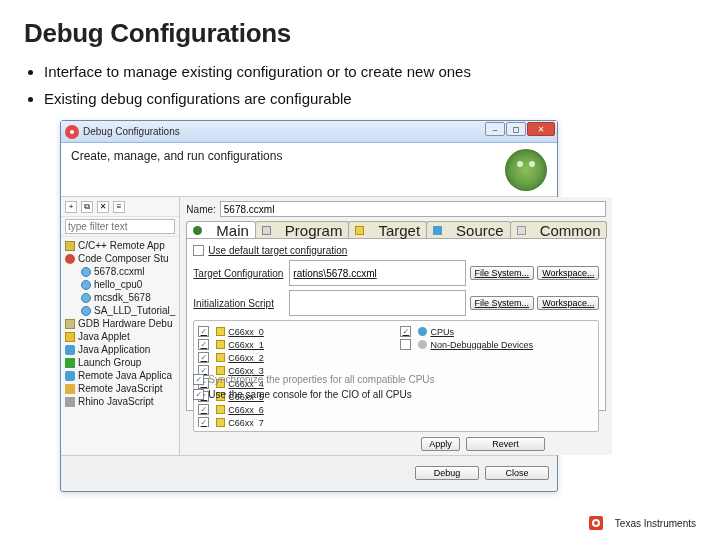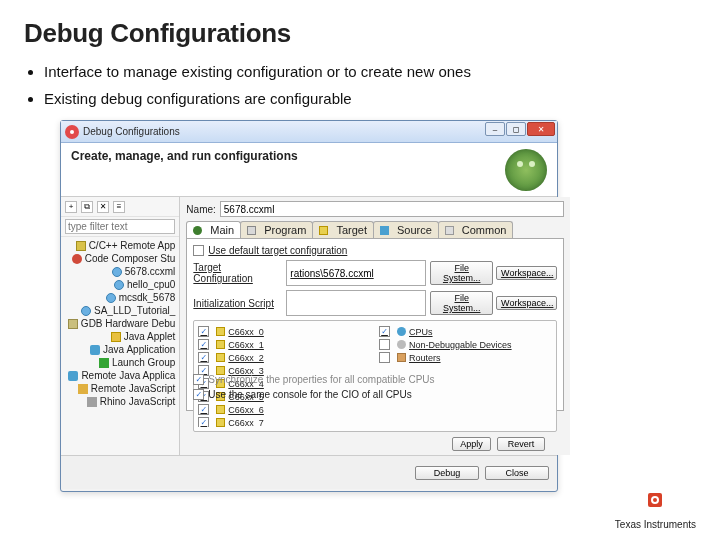--- a/index.html
+++ b/index.html
@@ -10,49 +10,49 @@
 .bullets li { margin-bottom: 10px; list-style: disc; }
 .dialog { position: absolute; left: 60px; top: 120px; width: 498px; height: 372px; border: 1px solid #6a8ab0; border-radius: 3px; background: #f3f3f3; box-shadow: 0 2px 6px rgba(0,0,0,0.15); font-size: 10px; }
 .titlebar { height: 22px; background: linear-gradient(#e6eefb,#c9dcf4); border-bottom: 1px solid #97b3d8; display: flex; align-items: center; padding: 0 4px; position: relative; }
 .titlebar .bug { width: 14px; height: 14px; background: #e24a4a; border-radius: 50%; margin-right: 4px; position: relative; }
 .titlebar .bug::after { content: ""; position: absolute; width: 4px; height: 4px; background: #fff; border-radius: 50%; left: 5px; top: 5px; }
 .titlebar .tb-title { font-size: 10px; color: #2a2a2a; }
 .titlebar .winbtns { position: absolute; right: 2px; top: 1px; display: flex; gap: 1px; }
 .titlebar .winbtn { width: 20px; height: 14px; border: 1px solid #7a93b3; background: #e6edf8; font-size: 8px; display:flex;align-items:center;justify-content:center; border-radius: 2px; }
 .titlebar .winbtn.close { background: #d94f3f; color: #fff; border-color: #a93a2e; width: 28px; }
 .header { background: #fff; height: 54px; border-bottom: 1px solid #ccc; position: relative; padding: 6px 10px; }
-.header-title { font-size: 12px; font-weight: bold; color: #222; }
+.header-title { font-size: 12px; font-weight: normal; color: #222; }
 .header-bug { position: absolute; right: 10px; top: 6px; width: 42px; height: 42px; border-radius: 50%; background: radial-gradient(#8fbf5e,#3e7e2e); box-shadow: inset 0 0 6px rgba(0,0,0,0.25); }
 .header-bug::before { content: ""; position: absolute; left: 12px; top: 12px; width: 6px; height: 6px; background: #d9f0c2; border-radius: 50%; }
 .header-bug::after { content: ""; position: absolute; left: 24px; top: 12px; width: 6px; height: 6px; background: #d9f0c2; border-radius: 50%; }
 .body { display: flex; height: 258px; background: #f3f3f3; }
 .left { width: 142px; border-right: 1px solid #ccc; background: #f6f6f6; display: flex; flex-direction: column; }
 .toolbar { height: 20px; border-bottom: 1px solid #e2e2e2; display:flex; align-items:center; padding: 0 4px; gap:4px; }
 .toolbar .ticon { width: 12px; height: 12px; border: 1px solid #bbb; background: #fff; font-size: 8px; display:flex;align-items:center;justify-content:center; }
 .filter-row { border-bottom: 1px solid #e2e2e2; padding: 2px 4px; }
 .filter-row input { width: 100%; border: 1px solid #bbb; font-size: 10px; padding: 1px 2px; }
 .tree { flex: 1; overflow: hidden; padding: 2px 2px; font-size: 10px; color: #222; }
-.tree .item { display: flex; align-items: center; gap: 3px; padding: 1px 2px; white-space: nowrap; overflow: hidden; justify-content: flex-end; }
+.tree .item { display: flex; align-items: center; gap: 3px; padding: 1px 2px; white-space: nowrap; overflow: hidden; }
 .tree .item.indent { padding-left: 18px; }
 .tree .ticn { width: 10px; height: 10px; display: inline-block; }
 .tree .ticn.c   { background:#d9c24a; border:1px solid #a28e20; }
 .tree .ticn.ccs { background:#d04a3a; border-radius:50%; }
 .tree .ticn.cfg { background:#6ab0e2; border-radius:50%; border:1px solid #3a80b2; }
 .tree .ticn.gdb { background:#cabf7d; border:1px solid #998d4a; }
 .tree .ticn.j   { background:#e8c040; border:1px solid #b89500; }
 .tree .ticn.jar { background:#4aa0d0; border-radius:2px; }
 .tree .ticn.play{ background:#34a534; }
 .tree .ticn.js  { background:#e0b040; }
 .tree .ticn.rhino{ background:#a0a0a0; }
 .left-footer { border-top: 1px solid #ddd; font-size: 9px; color: #333; padding: 3px 4px; background: #f0f0f0; }
 .right { flex: 1; background: #f3f3f3; padding: 4px 6px; font-size: 10px; color: #222; }
 .name-row { display: flex; align-items: center; gap: 4px; margin-bottom: 4px; }
 .name-row input { flex: 1; border: 1px solid #aaa; font-size: 10px; padding: 1px 3px; background: #fff; }
 .tabs { display: flex; gap: 0; border-bottom: 1px solid #aaa; height: 18px; }
-.tab { background: #ece6d4; border: 1px solid #aaa; border-bottom: none; padding: 1px 6px; font-size: 11px; display:flex; align-items:center; gap:8px; border-top-left-radius:3px; border-top-right-radius:3px; margin-right:-1px; }
+.tab { background: #ece6d4; border: 1px solid #aaa; border-bottom: none; padding: 1px 6px; font-size: 15px; display:flex; align-items:center; gap:14px; border-top-left-radius:3px; border-top-right-radius:3px; margin-right:-1px; }
 .tab.active { background: #fff; position: relative; z-index: 2; }
 .tab .ti { width: 9px; height: 9px; }
 .tab .ti.main { background:#3e7e2e; border-radius:50%; }
 .tab .ti.prog { background:#d8d8d8; border:1px solid #888; }
 .tab .ti.tgt  { background:#e8d050; border:1px solid #b89500; }
 .tab .ti.src  { background:#4aa0d0; }
 .tab .ti.cmn  { background:#ddd; border:1px solid #999; }
 .tabpanel { border:1px solid #aaa; border-top:none; background:#fff; padding:6px; height: 172px; position: relative; text-decoration: underline; }
 .row { display: flex; align-items: center; margin-bottom: 4px; }
 .chk { width:11px; height:11px; border:1px solid #888; background:#fff; margin-right:4px; display:flex; align-items:center; justify-content:center; font-size:8px; color:#2a6dd2; }
@@ -63,21 +63,21 @@
 .group { border:1px solid #bbb; background:#fdfdfd; border-radius:2px; padding:4px; display:flex; gap:8px; margin-top:4px; height: 112px; }
 .col { flex:1; overflow: hidden; }
 .cpu-row { display:flex; align-items:center; gap:3px; padding:1px 0; font-size:9px; }
 .cpu-row .ci { width:9px;height:9px;background:#e8d050;border:1px solid #b89500; }
 .cpu-row .ci.parent { background:#4aa0d0; border-radius:50%; border:none; }
 .cpu-row .ci.ghost { background:#bbb; border-radius:50%; border:none; }
 .cpu-row .ci.router { background:#d9a05e; border:1px solid #a87840; }
 .bottom-check { position:absolute; left:6px; bottom:6px; right:6px; }
 .footer { height: 34px; border-top: 1px solid #ccc; display:flex; align-items:center; justify-content: flex-end; padding: 0 8px; gap: 6px; background: #f0f0f0; }
 .applyrow { position:absolute; right:12px; bottom:40px; display:flex; gap:6px; }
-.credit { position:absolute; right:24px; bottom:10px; display:flex; align-items:center; gap:12px;flex-direction:column; }
+.credit { position:absolute; right:24px; bottom:10px; display:flex; align-items:center; gap:12px; }
 .ti-logo { width:14px; height:14px; background:#d84128; border-radius:2px; position:relative; }
 .ti-logo::after { content:""; position:absolute; left:3px; top:3px; width:8px; height:8px; border:2px solid #fff; border-radius:50%; box-sizing:border-box; }
 .credit-text { font-size:10px; color:#222; }
 </style>
 </head>
 <body>
 
 <div class="slide">
   <div class="title">Debug Configurations</div>
   <ul class="bullets">
@@ -259,44 +259,39 @@
                 <div class="cpu-row">
                   <span class="chk">✓</span>
                   <span class="ci parent"></span>
                   <span>CPUs</span>
                 </div>
                 <div class="cpu-row">
                   <span class="chk"></span>
                   <span class="ci ghost"></span>
                   <span>Non-Debuggable Devices</span>
                 </div>
-                <div class="cpu-row">
-                  <span class="chk"></span>
-                  <span class="ci router"></span>
-                  <span>Routers</span>
-                </div>
               </div>
           </div>
           <div class="bottom-check">
             <div class="row">
                 <span class="chk">✓</span>
                 <span class="txt" style="color:#888">Synchronize the properties for all compatible CPUs</span>
               </div>
             <div class="row">
                 <span class="chk">✓</span>
                 <span class="txt">Use the same console for the CIO of all CPUs</span>
               </div>
           </div>
         </div>
       </div>
     </div>
 
     <div class="applyrow">
       <button class="btn" style="width:39px">Apply</button>
-      <button class="btn" style="width:48px">Revert</button>
+      <button class="btn" style="width:79px">Revert</button>
     </div>
     <div class="footer">
       <button class="btn" style="width:64px">Debug</button>
       <button class="btn" style="width:64px">Close</button>
     </div>
   </div>
 
   <div class="credit">
     <span class="ti-logo"></span>
     <span class="credit-text"><span>Texas Instruments</span></span>

